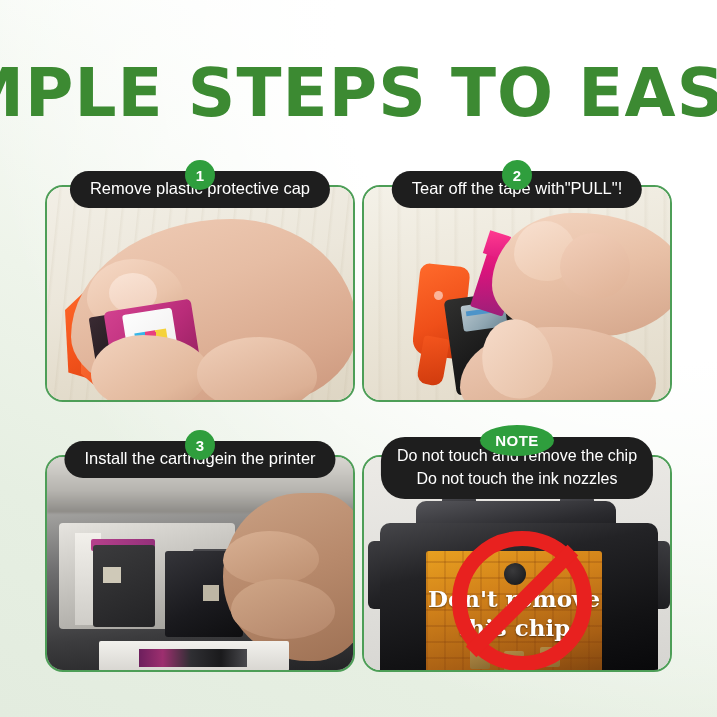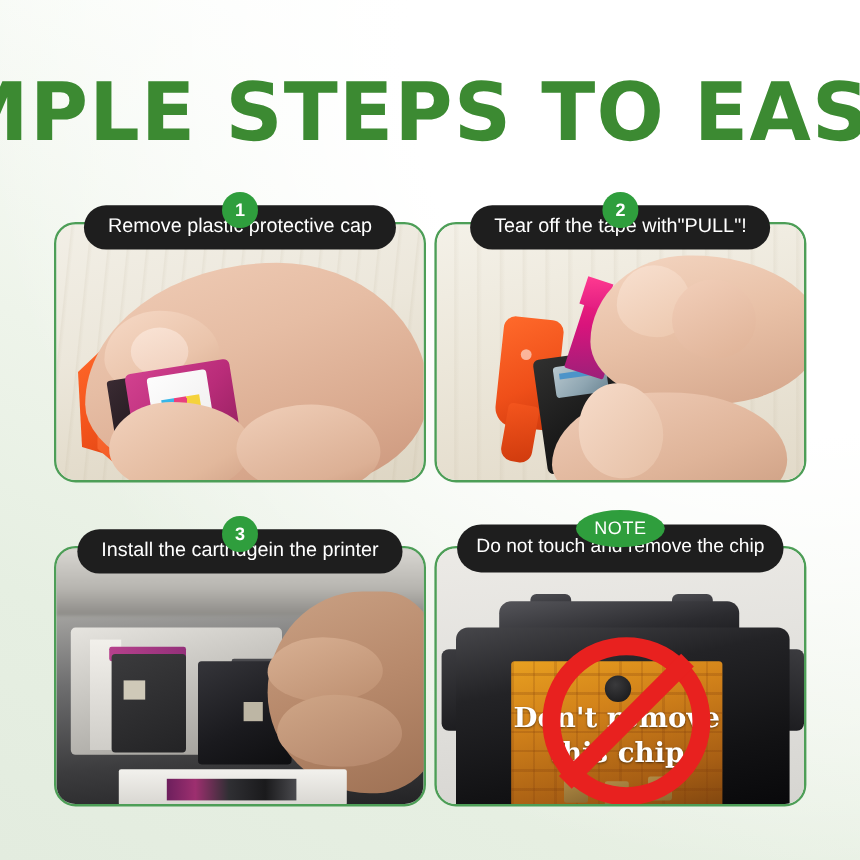--- a/index.html
+++ b/index.html
@@ -101,21 +101,21 @@
     position: absolute;
     top: -32px;
     left: 50%;
     transform: translateX(-50%);
     width: 74px;
     height: 31px;
     border-radius: 50% / 50%;
     background: #2f9e3d;
     color: #ffffff;
     font-size: 15px;
-    font-weight: 400;
+    font-weight: 700;
     letter-spacing: 0.5px;
     display: flex;
     align-items: center;
     justify-content: center;
     z-index: 3;
   }
 
   
   .caption {
     position: absolute;
@@ -709,16 +709,17 @@
         <span class="cl">this chip</span>
       </div>
       <div class="p4-ban">
         <div class="p4-ban-ring"></div>
         <div class="p4-ban-bar"></div>
       </div>
     </div>
     <div class="note-badge">NOTE</div>
     <div class="caption two-line">
       <span class="cap-line">Do not touch and remove the chip</span>
+      <span class="cap-line">Do not touch the ink nozzles</span>
     </div>
   </div>
 
 </div>
 
 </body></html>

